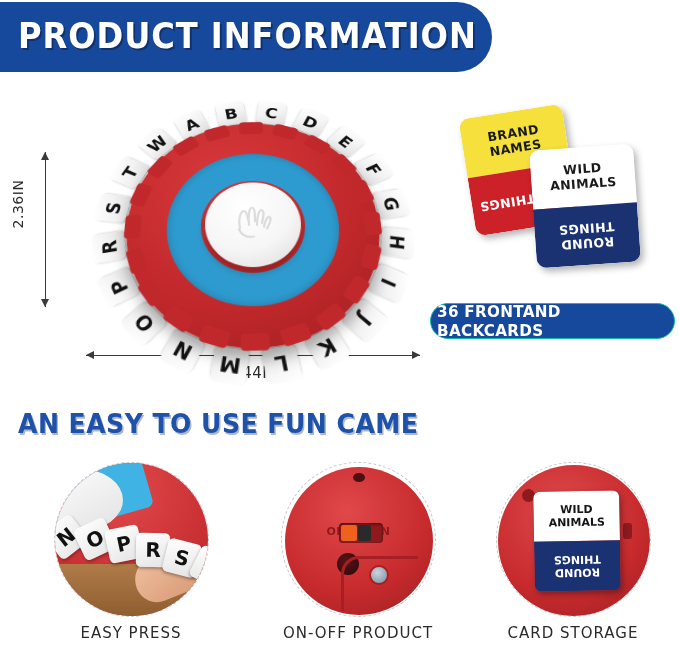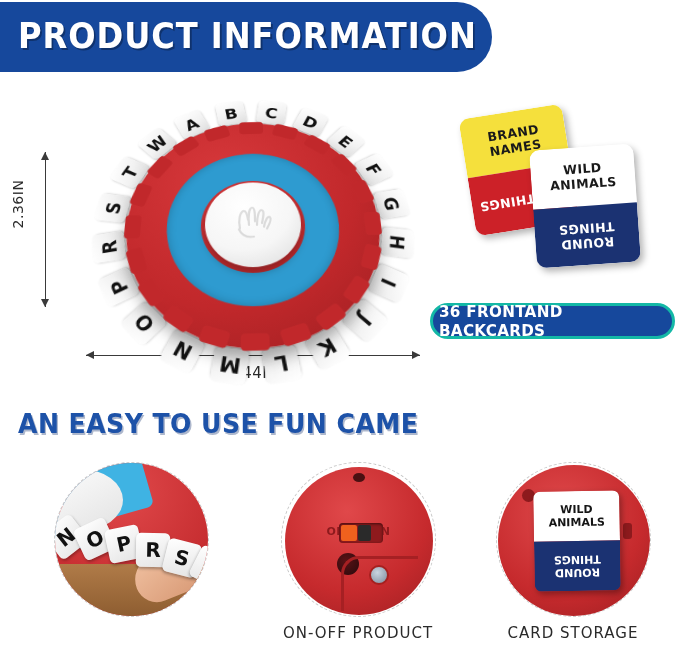--- a/index.html
+++ b/index.html
@@ -139,21 +139,21 @@
   .card-a{left:12px;top:6px;transform:rotate(-9deg);}
   .card-a .card-top{background:#f5e03c;color:#1a1a1a;}
   .card-a .card-bot{background:#cc2128;color:#ffffff;}
   .card-b{left:78px;top:42px;transform:rotate(-4deg);}
   .card-b .card-top{background:#ffffff;color:#1a1a1a;}
   .card-b .card-bot{background:#1b3272;color:#ffffff;}
 
   .pill{
     position:absolute;left:430px;top:303px;width:245px;height:36px;
     border-radius:18px;background:#16489c;
-    border:3px solid #14b8a6;
+    border:1px solid #14b8a6;
     box-sizing:border-box;
     display:flex;align-items:center;justify-content:center;
   }
   .pill span{
     font-family:"DejaVu Sans", sans-serif;
     font-weight:bold;font-size:16px;color:#ffffff;letter-spacing:0.3px;
     transform:scaleX(0.95);
   }
 
   
@@ -410,20 +410,21 @@
         <div class="f1-finger"></div>
         <div class="f1-tiles" id="f1-tiles">
             <div class="f1-tile" style="left: -6px; top: 4.07308px; transform: rotate(-38deg);">N</div>
             <div class="f1-tile" style="left: 23px; top: 6.15557px; transform: rotate(-25deg);">O</div>
             <div class="f1-tile" style="left: 52px; top: 10.5116px; transform: rotate(-12deg);">P</div>
             <div class="f1-tile" style="left: 81px; top: 16.9198px; transform: rotate(1deg);">R</div>
             <div class="f1-tile" style="left: 110px; top: 25px; transform: rotate(14deg);">S</div>
             <div class="f1-tile" style="left: 139px; top: 34.2423px; transform: rotate(27deg);">T</div>
           </div>
       </div>
+      <div class="cap">EASY PRESS</div>
     </div>
 
     <div class="feature f2">
       <div class="circle">
         <div class="f2-body">
           <div class="f2-dot"></div>
           <div class="f2-lbl f2-off">OFF</div>
           <div class="f2-lbl f2-on">ON</div>
           <div class="f2-switch">
             <div class="f2-knob"></div>

